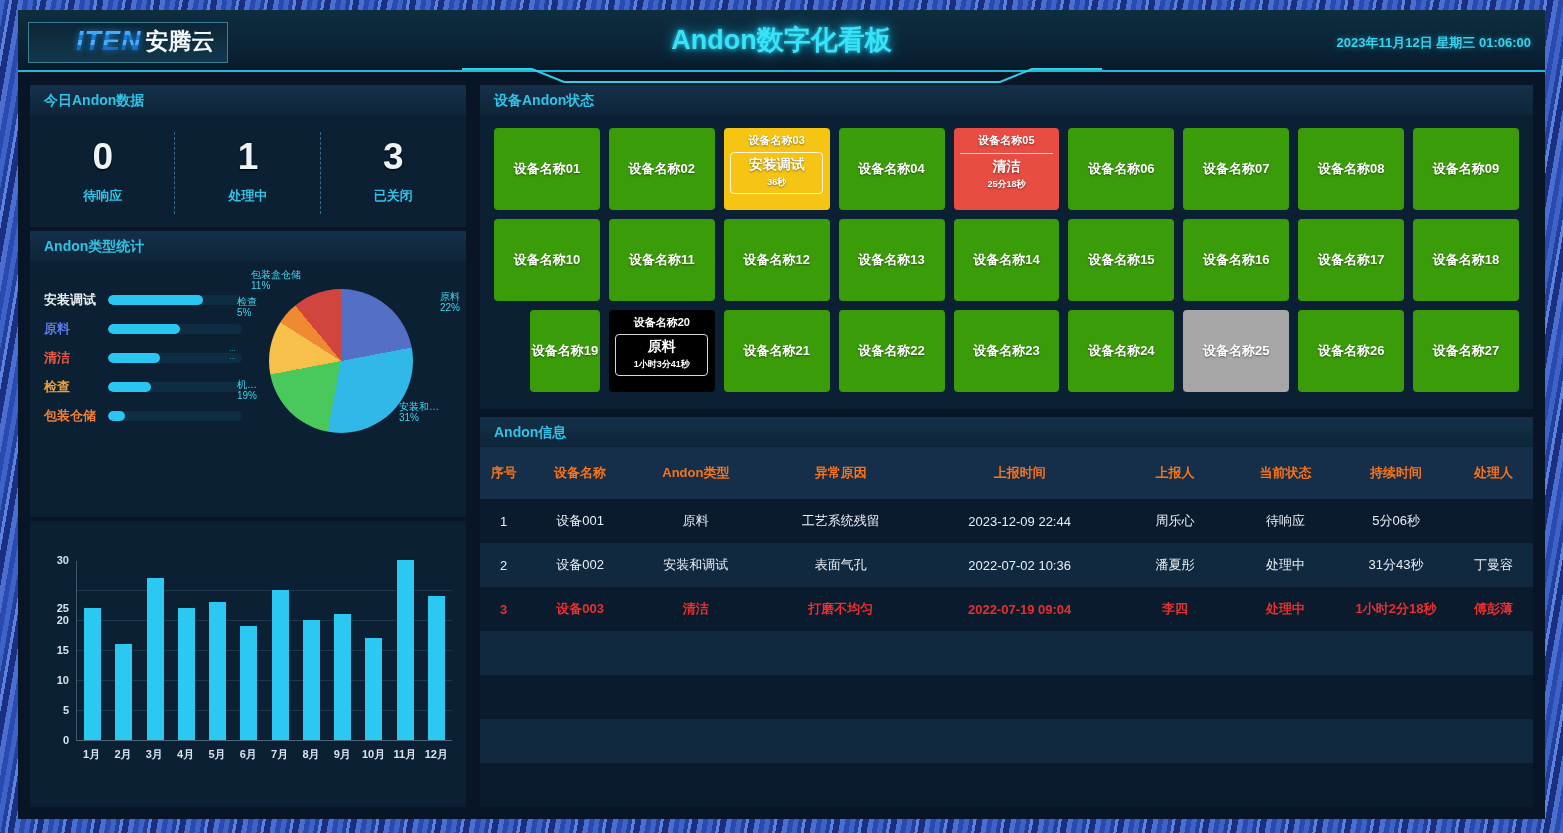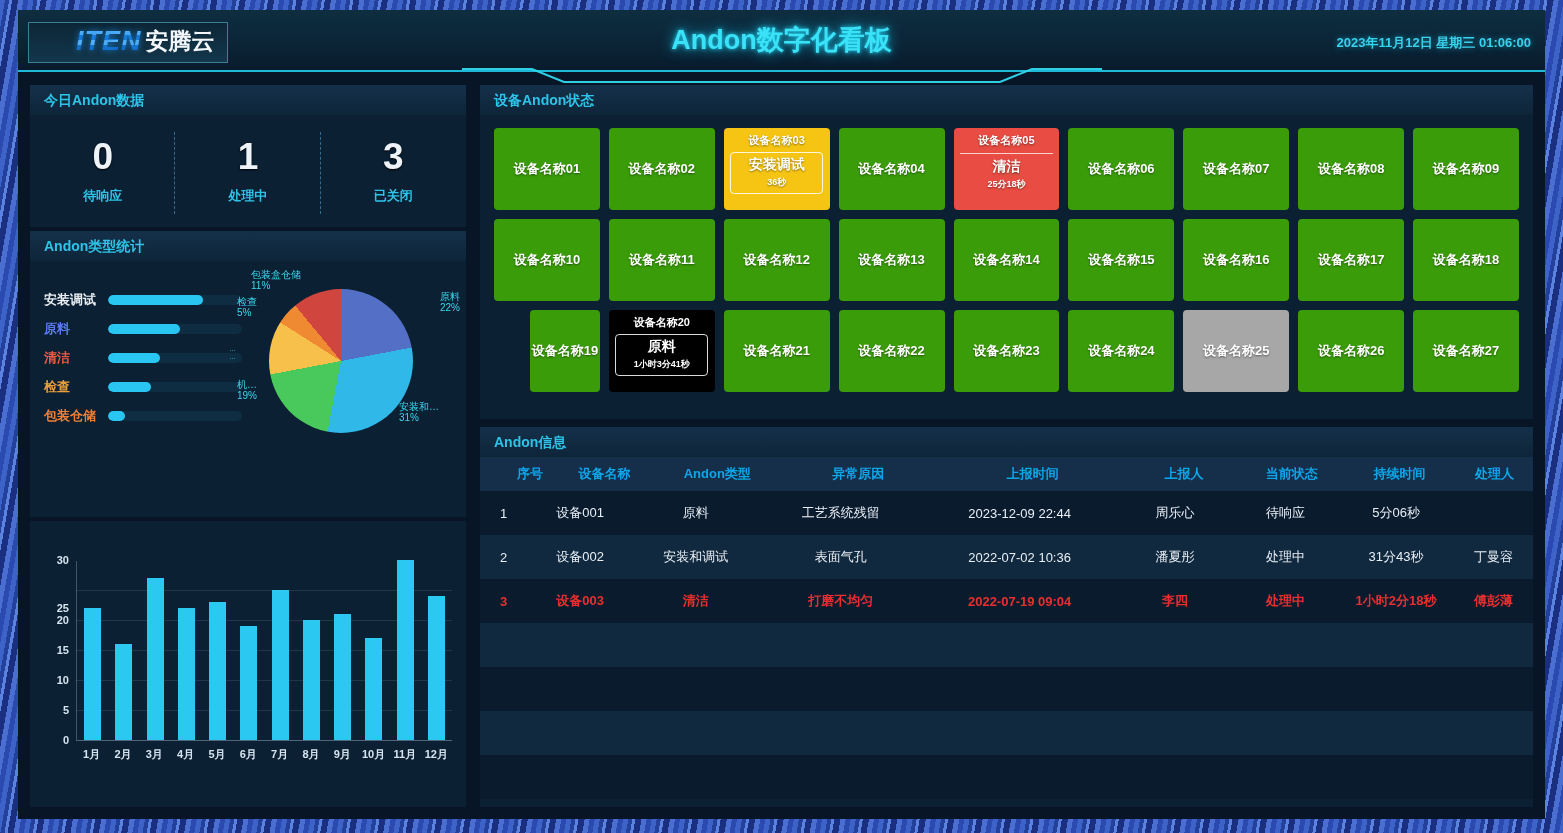--- a/index.html
+++ b/index.html
@@ -98,21 +98,21 @@
     border-radius:4px; padding:3px 0 4px; }
   .tile-type { font-size:14px; }
   .tile-dur { font-size:9px; margin-top:2px; }
   .alarm-divider { width:88%; border-top:1px solid rgba(255,255,255,.75); margin:5px 0 4px; }
 
   
   .p-info { flex:1; }
   .tgrid { display:grid; align-items:center;
     grid-template-columns:4.5% 10% 12% 15.5% 18.5% 11% 10% 11% 7.5%; }
   .tgrid > div { text-align:center; overflow:hidden; white-space:nowrap; }
-  .thead { height:34px; background:#152f4a; color:#0ea5e9; font-size:13px; font-weight:bold;padding-left:27px; }
+  .thead { height:52px; background:#152f4a; color:#f97316; font-size:13px; font-weight:bold; }
   .trow-data { height:44px; font-size:13px; color:#e8eef5; }
   .trow-data:nth-child(odd) { background:#0a1b2e; }
   .trow-data:nth-child(even) { background:#10293e; }
   .trow-data.alarm-row { color:#e82f2f; font-weight:bold; }
 </style>
 </head>
 <body>
 
 <div class="dashboard">
 

